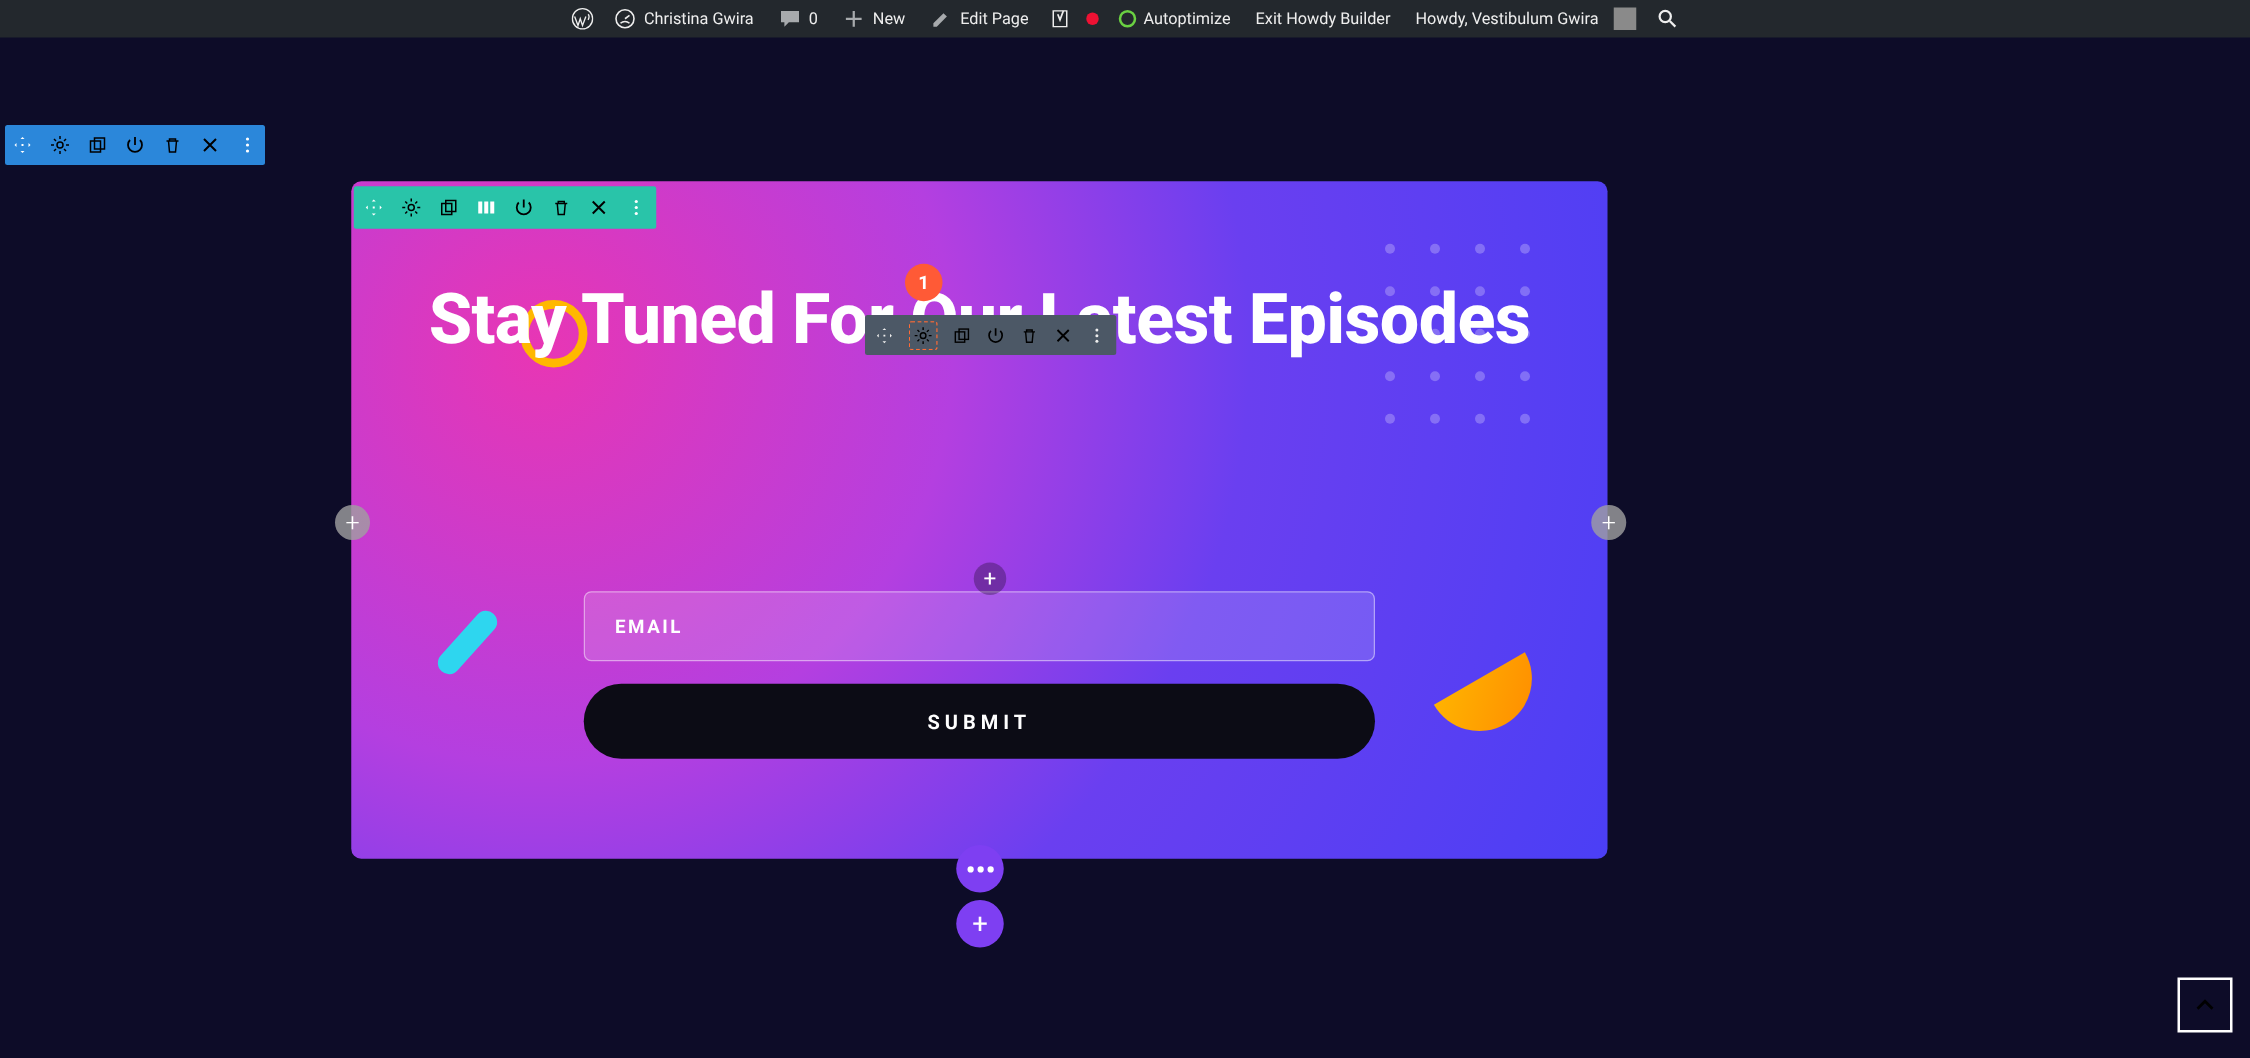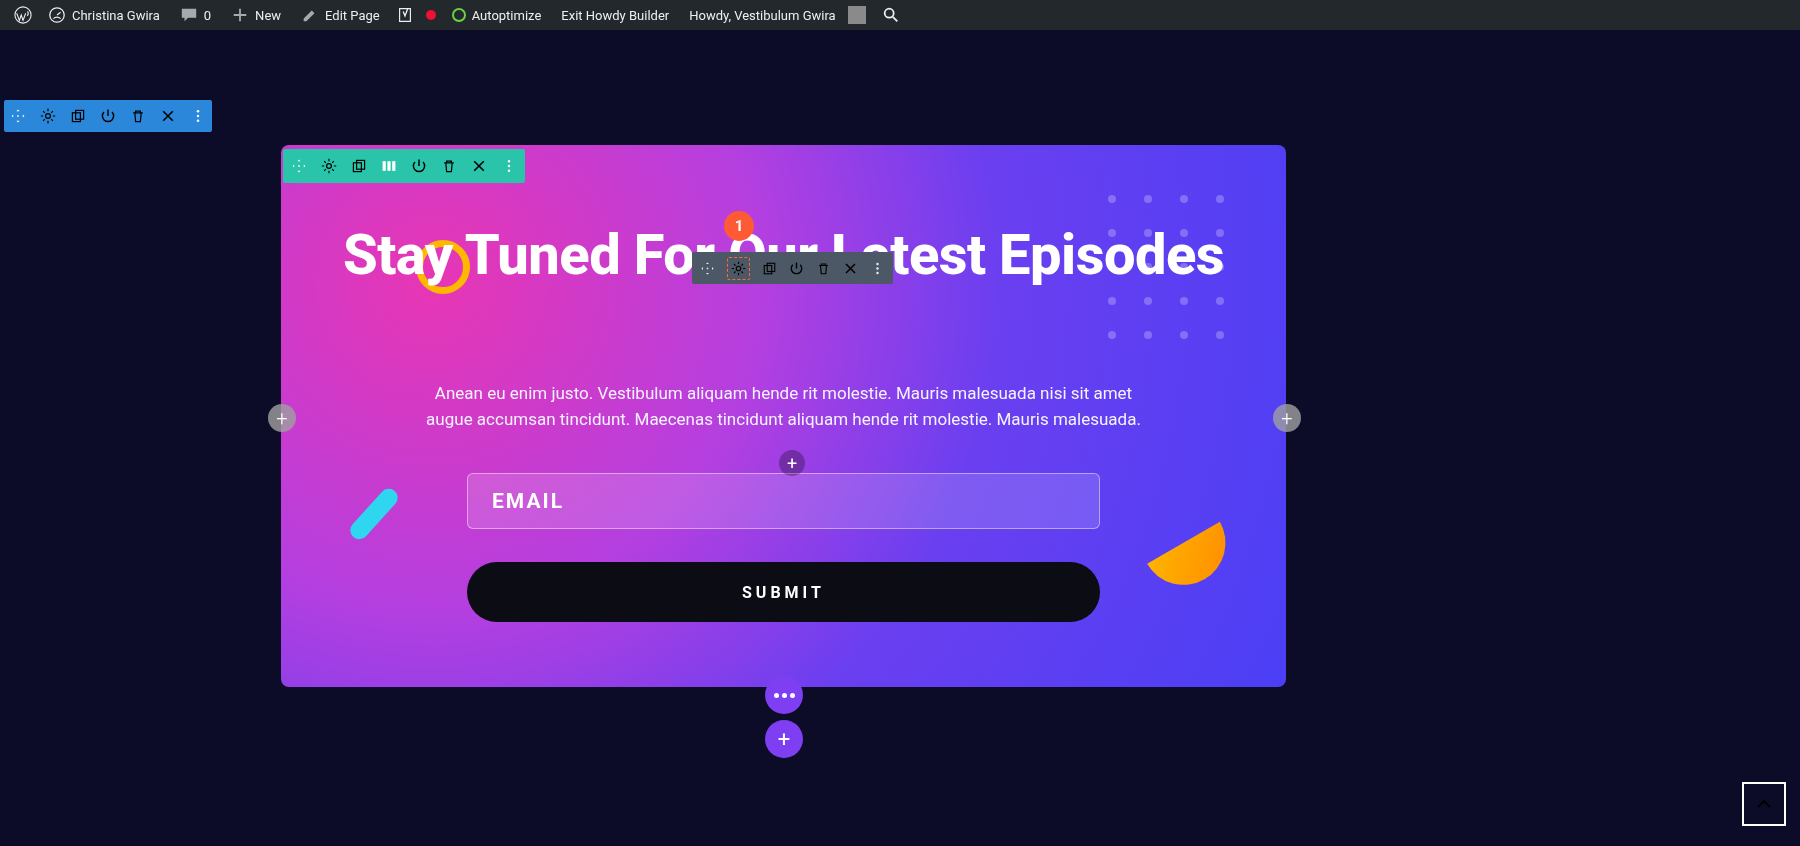--- a/index.html
+++ b/index.html
@@ -1,19 +1,19 @@
 <!DOCTYPE html>
 <html><head>
 <meta charset="utf-8">
 <style>
 * { margin:0; padding:0; box-sizing:border-box; font-family:-apple-system,BlinkMacSystemFont,"Segoe UI",Roboto,sans-serif; }
 body { background:#0d0c28; width:1800px; height:846px; overflow:hidden; position:relative; }
 
 
-.wp-adminbar { position:absolute; top:0; left:0; right:0; height:30px; background:#23282d; display:flex; align-items:center; color:#eee; font-size:13px; padding:0 8px; justify-content:flex-start; }
+.wp-adminbar { position:absolute; top:0; left:0; right:0; height:30px; background:#23282d; display:flex; align-items:center; color:#eee; font-size:13px; padding:0 8px; justify-content:center; }
 .wp-left, .wp-right { display:flex; align-items:center; gap:0; }
 .wp-item { display:flex; align-items:center; gap:6px; padding:0 10px; height:30px; cursor:pointer; }
 .wp-icon { width:18px; height:18px; display:inline-flex; align-items:center; justify-content:center; }
 .wp-icon svg { width:18px; height:18px; fill:#a7aaad; }
 .wp-avatar { width:18px; height:18px; background:#8a8a8a; margin-left:6px; }
 .wp-dot-red { width:10px; height:10px; border-radius:50%; background:#e13; }
 .wp-circle-green{ width:14px; height:14px; border:2px solid #6ad142; border-radius:50%; }
 
 
 .section-toolbar { position:absolute; top:100px; left:4px; height:32px; background:#2b87da; display:flex; align-items:center; padding:0 6px; gap:14px; border-radius:2px; }
@@ -32,23 +32,23 @@
 
 .callout-badge { position:absolute; top:211px; left:724px; width:30px; height:30px; border-radius:50%; background:#ff5a36; color:#fff; font-weight:700; font-size:15px; display:flex; align-items:center; justify-content:center; z-index:12; }
 
 
 .hero { position:absolute; top:145px; left:281px; width:1005px; height:542px; border-radius:8px;
   background:radial-gradient(circle at 15% 25%, #e836b4 0%, #b43fe0 35%, #6a3ff0 60%, #4b3ff5 100%);
   overflow:hidden; }
 .hero-heading { position:absolute; top:80px; left:0; right:0; text-align:center; color:#fff; font-weight:800; font-size:56px; line-height:1.08; letter-spacing:-0.5px; }
 .hero-para { position:absolute; top:235px; left:130px; right:130px; text-align:center; color:#f5f3ff; font-size:17px; line-height:1.55; }
 .hero-form { position:absolute; top:328px; left:186px; right:186px; }
-.email-field { width:100%; height:56px; border:1px solid rgba(255,255,255,0.45); background:rgba(255,255,255,0.15); border-radius:6px; padding:12px 24px; color:#fff; font-size:21px; font-weight:700; letter-spacing:2px; outline:none; }
+.email-field { width:100%; height:56px; border:1px solid rgba(255,255,255,0.45); background:rgba(255,255,255,0.15); border-radius:6px; padding:12px 24px; color:#fff; font-size:15px; font-weight:700; letter-spacing:2px; outline:none; }
 .email-field::placeholder { color:#fff; }
-.submit-btn { margin-top:33px; width:100%; height:60px; border:none; border-radius:40px; background:#0c0c15; color:#fff; font-size:16px; font-weight:700; letter-spacing:4px; cursor:pointer; }
+.submit-btn { margin-top:18px; width:100%; height:60px; border:none; border-radius:40px; background:#0c0c15; color:#fff; font-size:16px; font-weight:700; letter-spacing:4px; cursor:pointer; }
 
 
 .shape-ring { position:absolute; top:95px; left:135px; width:54px; height:54px; border:7px solid #ffb800; border-radius:50%; }
 .shape-pill { position:absolute; top:360px; left:62px; width:62px; height:18px; background:#2ed6ef; border-radius:20px; transform:rotate(-48deg); }
 .shape-semi { position:absolute; top:395px; right:50px; width:84px; height:42px; background:linear-gradient(135deg,#ffb300,#ff8a00); border-radius:0 0 84px 84px; transform:rotate(-30deg); }
 .dot-grid { position:absolute; top:50px; right:60px; display:grid; grid-template-columns:repeat(4,10px); grid-template-rows:repeat(5,10px); gap:24px 26px; }
 .dot-grid span { width:8px; height:8px; border-radius:50%; background:rgba(255,255,255,0.25); }
 
 
 .side-plus { position:absolute; width:28px; height:28px; border-radius:50%; background:#a0a0a0cc; color:#fff; display:flex; align-items:center; justify-content:center; font-size:20px; font-weight:300; cursor:pointer; z-index:6; }
@@ -273,21 +273,20 @@
       <span></span>
       <span></span>
       <span></span>
     <span></span>
       <span></span>
       <span></span>
       <span></span>
   </div>
 
   <h1 class="hero-heading">Stay Tuned For Our Latest Episodes</h1>
-  <p class="hero-para">Anean eu enim justo. Vestibulum aliquam hende rit molestie. Mauris malesuada nisi sit amet augue accumsan tincidunt. Maecenas tincidunt aliquam hende rit molestie. Mauris malesuada.</p>
 
   <div class="hero-form">
     <input class="email-field" type="text" placeholder="EMAIL" style="">
     <button class="submit-btn">SUBMIT</button>
   </div>
 
   <div class="inner-plus">
       <span>+</span>
     </div>
 </div>

